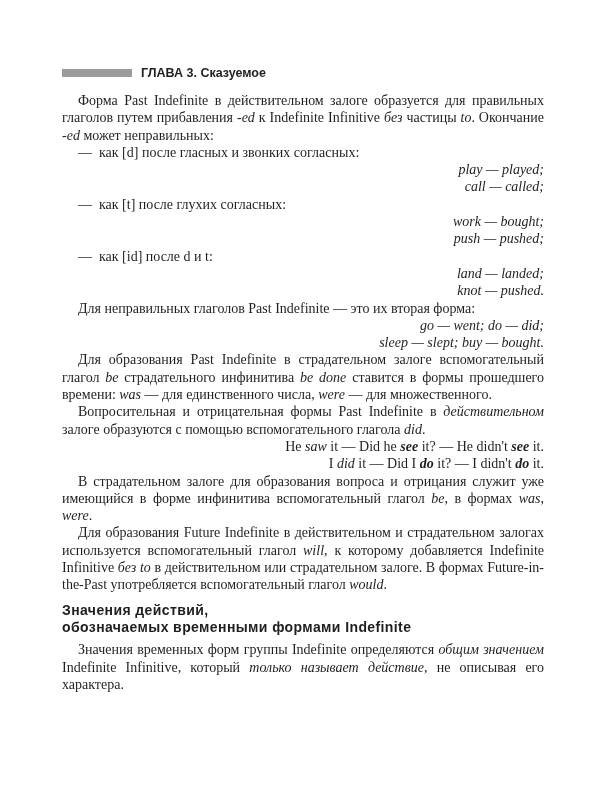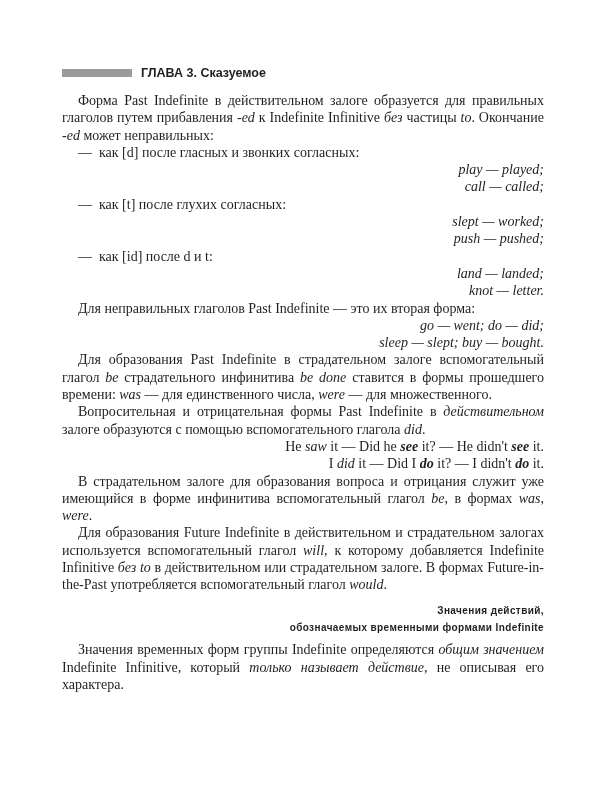--- a/index.html
+++ b/index.html
@@ -40,23 +40,23 @@
     font-size: 14px;
     line-height: 17.3px;
   }
   .body-text p, .body-text h2 { margin: 0; padding: 0; }
   .para  { text-indent: 16px; text-align: justify; }
   .ex    { text-align: right; }
   .ind   { text-indent: 16px; }
   .heading {
     font-family: "Liberation Sans", sans-serif;
     font-weight: bold;
-    font-size: 10px;
+    font-size: 14px;
     letter-spacing: 0.4px;
-    text-align: right;
+    text-align: left;
     margin: 8px 0 5px 0 !important;
   }
   .run-italic     { font-style: italic; }
   .run-bold       { font-weight: bold; }
   .run-bolditalic { font-weight: bold; font-style: italic; }
   
   .footer {
     position: absolute;
     left: 62px;
     top: 720px;
@@ -84,25 +84,25 @@
       <span class="chapter-bar"></span>
       <span>ГЛАВА 3. Сказуемое</span>
     </div>
 
     <div class="body-text">
       <p class="para"><span>Форма Past Indefinite в действительном залоге образуется для правильных глаголов путем прибавления </span><span class="run-italic">-ed</span><span> к Indefinite Infinitive </span><span class="run-italic">без</span><span> частицы </span><span class="run-italic">to</span><span>. Окончание </span><span class="run-italic">-ed</span><span> может неправильных:</span></p>
       <p class="para"><span>—&nbsp;&nbsp;как [d] после гласных и звонких согласных:</span></p>
       <p class="ex"><span class="run-italic">play — played;</span></p>
       <p class="ex"><span class="run-italic">call — called;</span></p>
       <p class="para"><span>—&nbsp;&nbsp;как [t] после глухих согласных:</span></p>
-      <p class="ex"><span class="run-italic">slept — worked;</span></p>
+      <p class="ex"><span class="run-italic">work — bought;</span></p>
       <p class="ex"><span class="run-italic">push — pushed;</span></p>
       <p class="para"><span>—&nbsp;&nbsp;как [id] после d и t:</span></p>
       <p class="ex"><span class="run-italic">land — landed;</span></p>
-      <p class="ex"><span class="run-italic">knot — letter.</span></p>
+      <p class="ex"><span class="run-italic">knot — pushed.</span></p>
       <p class="para"><span>Для неправильных глаголов Past Indefinite — это их вторая форма:</span></p>
       <p class="ex"><span class="run-italic">go — went; do — did;</span></p>
       <p class="ex"><span class="run-italic">sleep — slept; buy — bought.</span></p>
       <p class="para"><span>Для образования Past Indefinite в страдательном залоге вспомогательный глагол </span><span class="run-italic">be</span><span> страдательного инфинитива </span><span class="run-italic">be done</span><span> ставится в формы прошедшего времени: </span><span class="run-italic">was</span><span> — для единственного числа, </span><span class="run-italic">were</span><span> — для множественного.</span></p>
       <p class="para"><span>Вопросительная и отрицательная формы Past Indefinite в </span><span class="run-italic">действительном</span><span> залоге образуются с помощью вспомогательного глагола </span><span class="run-italic">did</span><span>.</span></p>
       <p class="ex ind"><span>He </span><span class="run-italic">saw</span><span> it — Did he </span><span class="run-bolditalic">see</span><span> it? — He didn't </span><span class="run-bolditalic">see</span><span> it.</span></p>
       <p class="ex ind"><span>I </span><span class="run-italic">did</span><span> it — Did I </span><span class="run-bolditalic">do</span><span> it? — I didn't </span><span class="run-bolditalic">do</span><span> it.</span></p>
       <p class="para"><span>В страдательном залоге для образования вопроса и отрицания служит уже имеющийся в форме инфинитива вспомогательный глагол </span><span class="run-italic">be</span><span>, в формах </span><span class="run-italic">was</span><span>, </span><span class="run-italic">were</span><span>.</span></p>
       <p class="para"><span>Для образования Future Indefinite в действительном и страдательном залогах используется вспомогательный глагол </span><span class="run-italic">will</span><span>, к которому добавляется Indefinite Infinitive </span><span class="run-italic">без to</span><span> в действительном или страдательном залоге. В формах Future-in-the-Past употребляется вспомогательный глагол </span><span class="run-italic">would</span><span>.</span></p>
       <h2 class="heading"><span>Значения действий,</span><br><span>обозначаемых временными формами Indefinite</span></h2>

